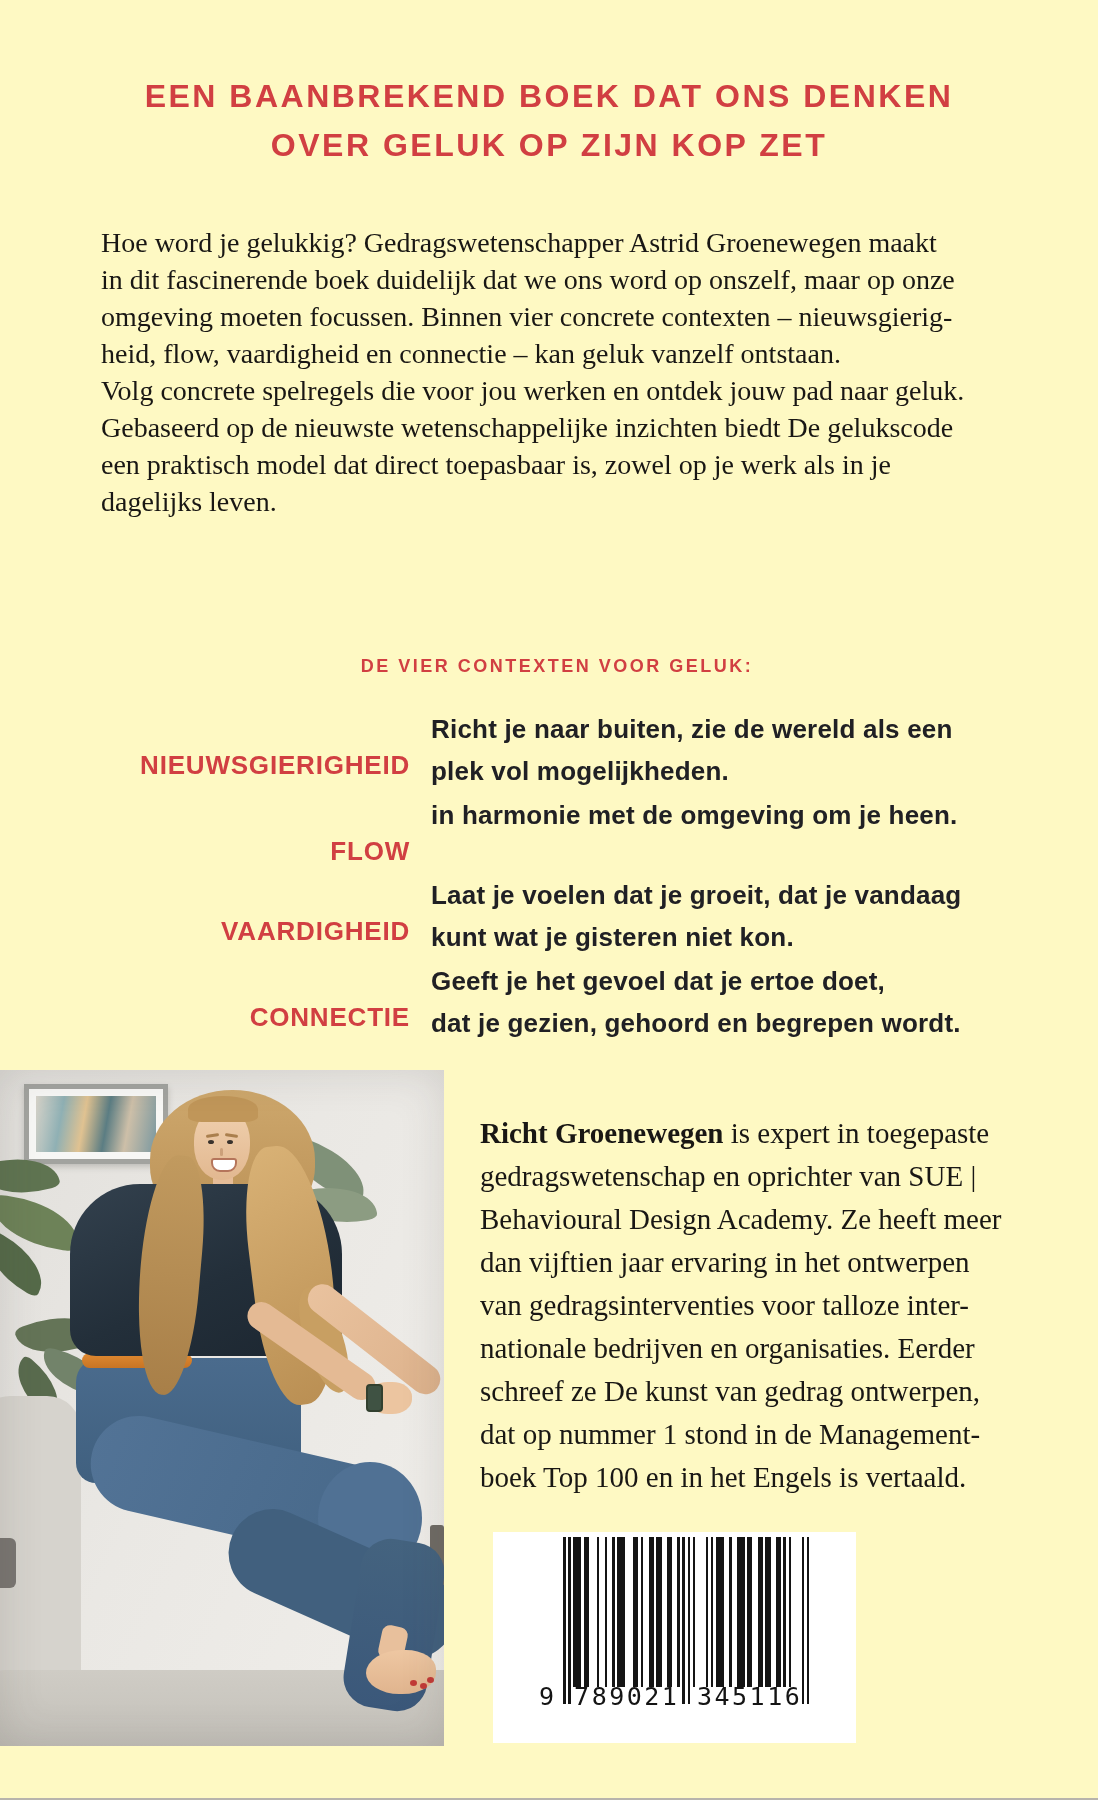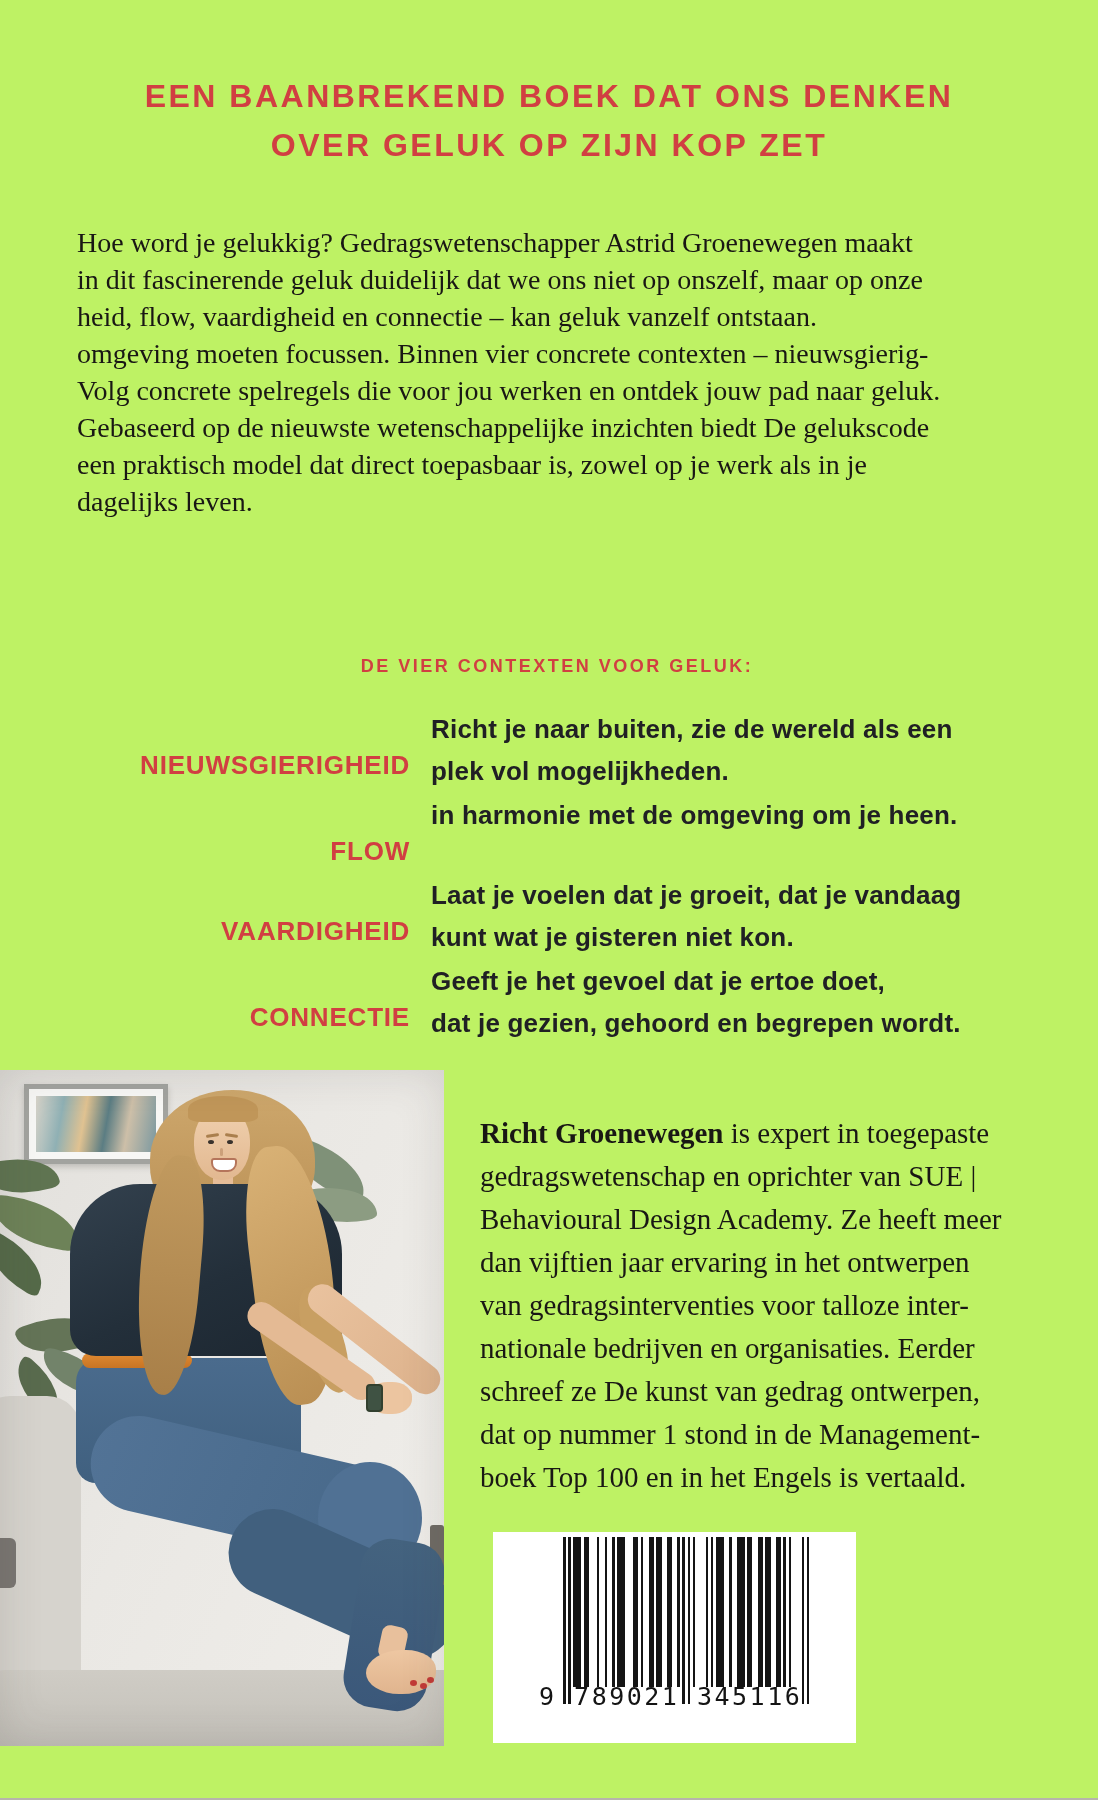--- a/index.html
+++ b/index.html
@@ -1,28 +1,28 @@
 <!DOCTYPE html>
 <html><head>
 <meta charset="utf-8">
 <style>
   html,body{margin:0;padding:0;}
   body{width:1098px;height:1800px;position:relative;background:#f7f5ef;overflow:hidden;}
   .sans{font-family:"Liberation Sans",sans-serif;}
   .serif{font-family:"Liberation Serif",serif;}
   .mono{font-family:"DejaVu Sans Mono",monospace;}
-  .cover{position:absolute;inset:0;background:#bef264;}
+  .cover{position:absolute;inset:0;background:#fef9c3;}
 
   
   .headline{position:absolute;top:72px;left:0;width:100%;text-align:center;
     font-weight:bold;font-size:32px;line-height:49px;letter-spacing:2.5px;color:#d13f42;}
 
   
   .intro{position:absolute;left:77px;top:224px;font-size:28px;line-height:37px;color:#191714;}
-  .iline{white-space:pre;}
+  .iline{white-space:pre;margin-left:24px;}
   .it{}
   .bold{font-weight:bold;}
 
   
   .ctx-heading{position:absolute;top:648px;left:0;width:100%;margin:8px;text-align:center;
     font-weight:bold;font-size:18px;letter-spacing:2.5px;color:#d13f42;}
   .ctx-list{position:absolute;left:77px;top:708px;width:944px;}
   .ctx-row{display:grid;grid-template-columns:333px 1fr;column-gap:21px;margin-bottom:2px;}
   .ctx-label{text-align:right;font-weight:bold;font-size:26px;line-height:42px;
     letter-spacing:0.8px;color:#d13f42;margin-top:36px;}
@@ -111,23 +111,23 @@
 
 <div class="cover">
 
   <div class="headline sans">
     <div>EEN BAANBREKEND BOEK DAT ONS DENKEN</div>
     <div>OVER GELUK OP ZIJN KOP ZET</div>
   </div>
 
   <div class="intro serif">
     <div class="iline">Hoe word je gelukkig? Gedragswetenschapper Astrid Groenewegen maakt</div>
-    <div class="iline">in dit fascinerende geluk duidelijk dat we ons niet op onszelf, maar op onze</div>
+    <div class="iline">in dit fascinerende boek duidelijk dat we ons word op onszelf, maar op onze</div>
+    <div class="iline">omgeving moeten focussen. Binnen vier concrete contexten – nieuwsgierig-</div>
     <div class="iline">heid, flow, vaardigheid en connectie – kan geluk vanzelf ontstaan.</div>
-    <div class="iline">omgeving moeten focussen. Binnen vier concrete contexten – nieuwsgierig-</div>
     <div class="iline">Volg concrete spelregels die voor jou werken en ontdek jouw pad naar geluk.</div>
     <div class="iline"><span>Gebaseerd op de nieuwste wetenschappelijke inzichten biedt </span><span class="it">De gelukscode</span></div>
     <div class="iline">een praktisch model dat direct toepasbaar is, zowel op je werk als in je</div>
     <div class="iline">dagelijks leven.</div>
   </div>
 
   <h2 class="ctx-heading sans">DE VIER CONTEXTEN VOOR GELUK:</h2>
 
   <div class="ctx-list sans">
     <div class="ctx-row">

